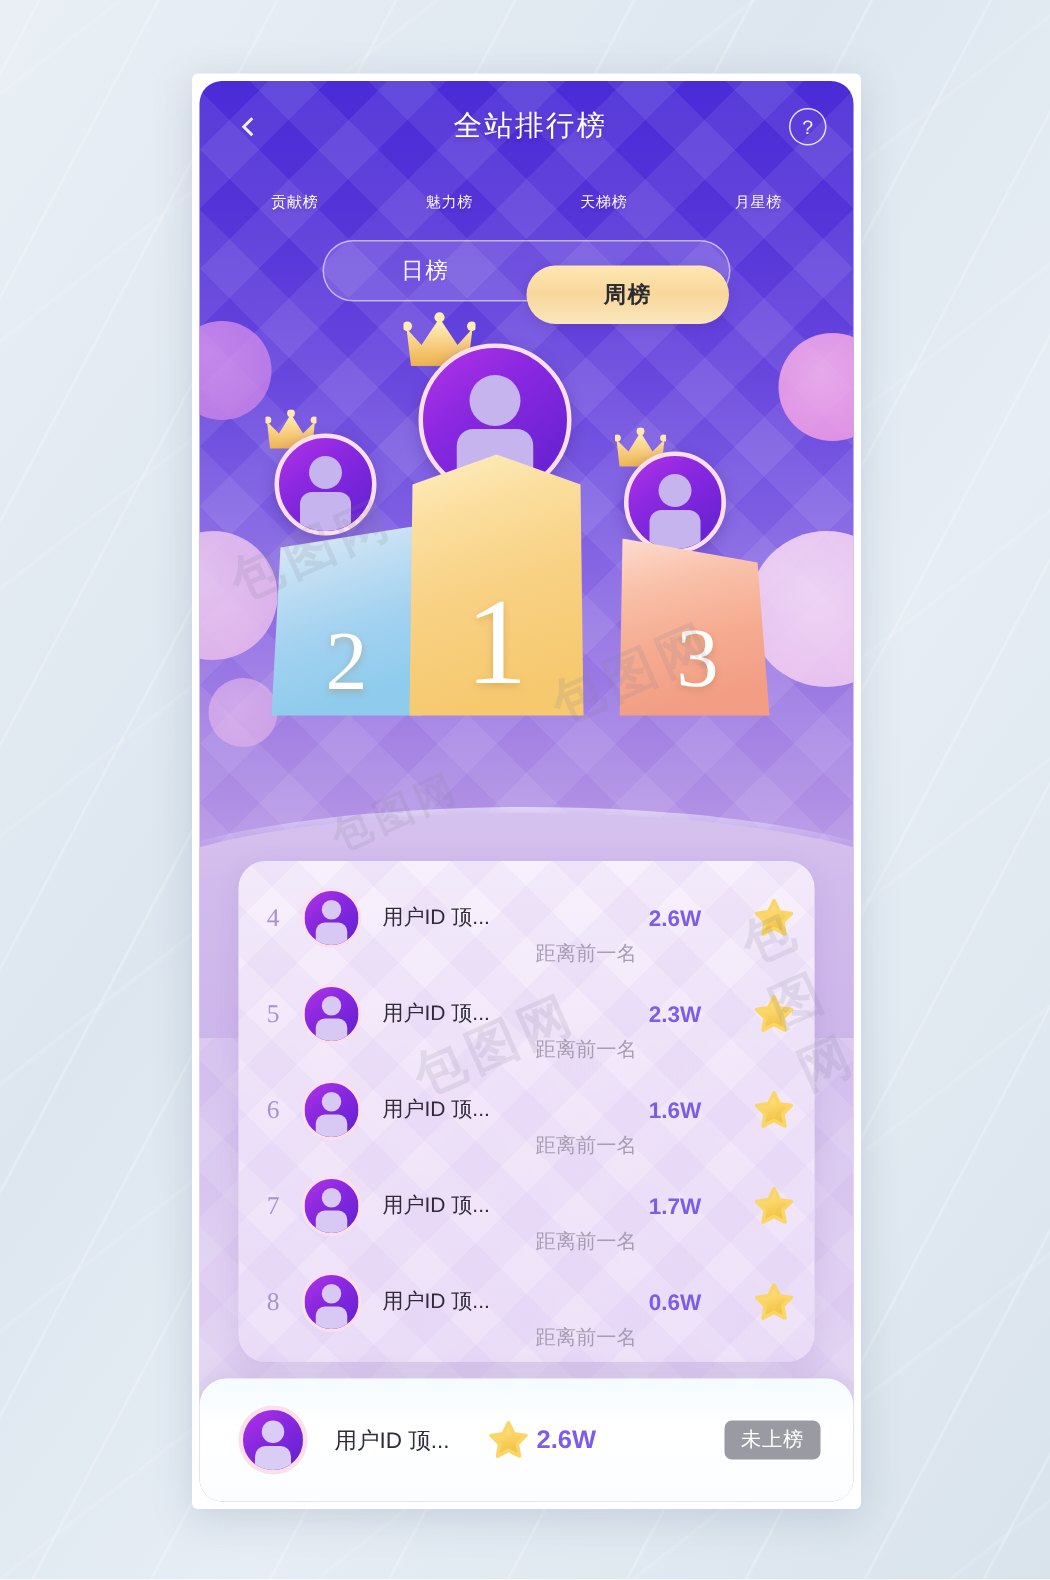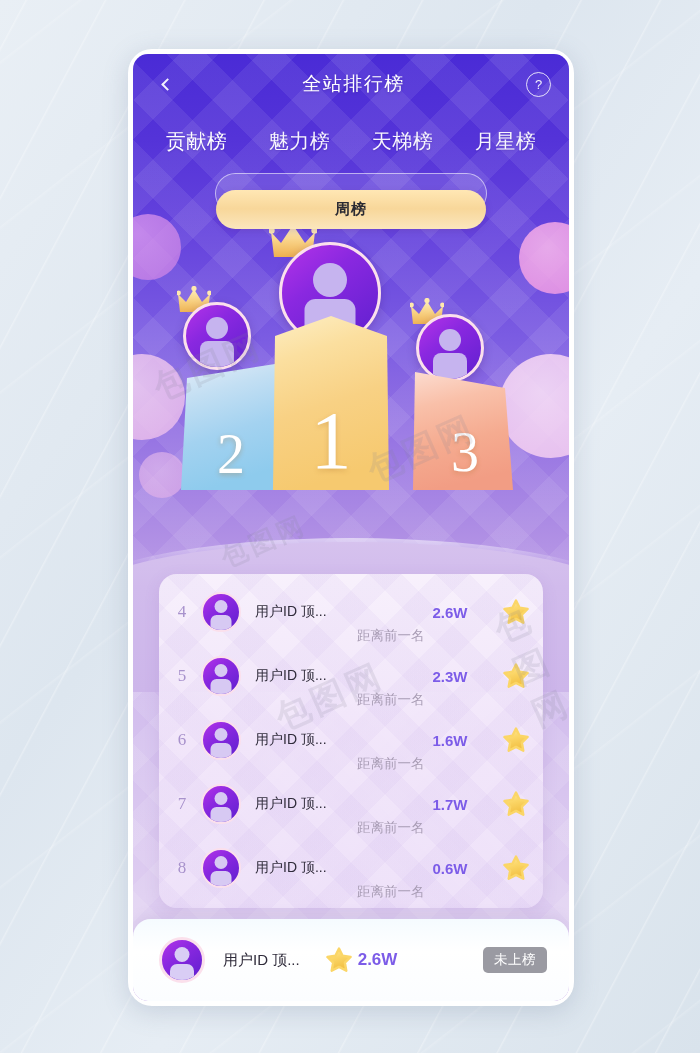--- a/index.html
+++ b/index.html
@@ -48,21 +48,21 @@
   }
 
   
   #phone-frame {
     position: absolute;
     left: 128px;
     top: 49px;
     width: 446px;
     height: 957px;
     background: #ffffff;
-    border-radius: 24px;
+    border-radius: 4px;
     padding: 5px;
     box-shadow: 0 6px 26px rgba(90,110,140,.22);
   }
   #screen {
     position: relative;
     width: 436px;
     height: 947px;
     border-radius: 15px;
     overflow: hidden;
     background: linear-gradient(180deg,
@@ -150,21 +150,21 @@
   .cat-tabs {
     position: relative;
     display: flex;
     padding: 14px 12px 0 12px;
     z-index: 6;
   }
   .cat-tab {
     flex: 1;
     text-align: center;
     color: rgba(255,255,255,.95);
-    font-size: 20px;
+    font-size: 10px;
     letter-spacing: .5px;
     cursor: pointer;
     text-shadow: 0 1px 2px rgba(40,10,110,.2);
   }
   .cat-tab.active { color: #ffffff; font-weight: 500; }
 
   
   .seg-wrap {
     position: relative;
     margin: 18px auto 0 auto;
@@ -470,20 +470,21 @@
       </div>
 
       <div class="cat-tabs">
         <div class="cat-tab active">贡献榜</div>
         <div class="cat-tab">魅力榜</div>
         <div class="cat-tab">天梯榜</div>
         <div class="cat-tab">月星榜</div>
       </div>
 
       <div class="seg-wrap">
+        <div class="seg">日榜</div>
         <div class="seg active">周榜</div>
       </div>
 
       <div class="podium">
 
         <div class="ped ped2">
           <svg width="108" height="128" viewBox="0 0 108 128">
             <defs>
               <linearGradient id="g2" x1="0" y1="0" x2="0.25" y2="1">
                 <stop offset="0%" stop-color="#e3ecf8"></stop>

